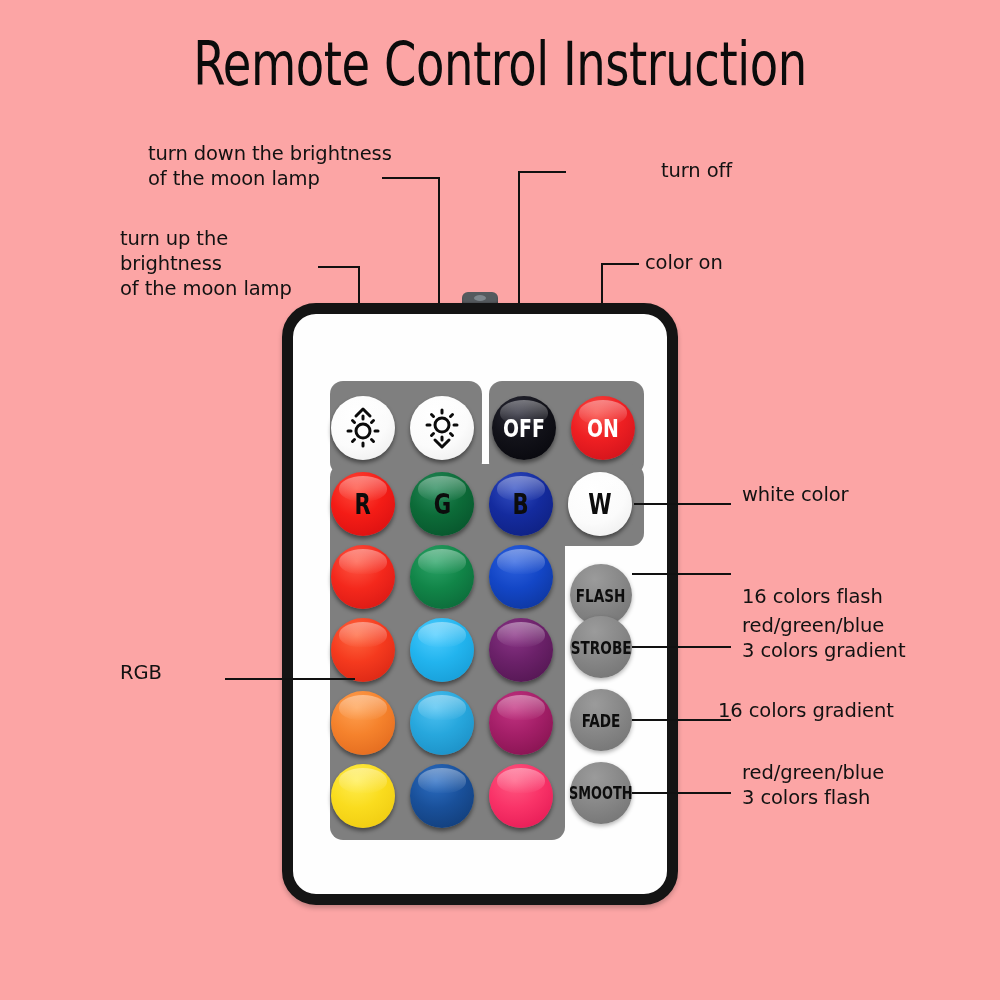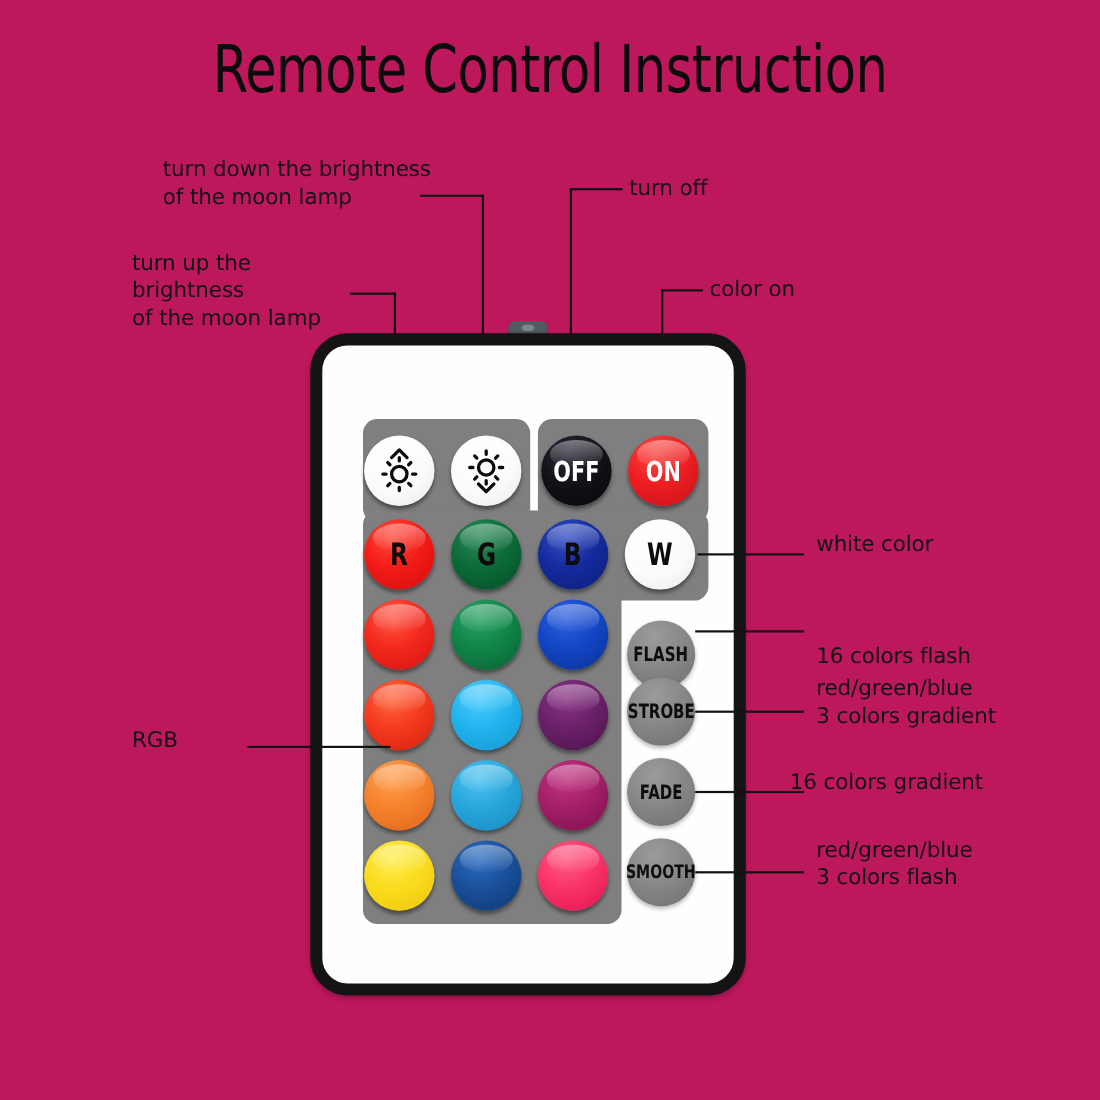--- a/index.html
+++ b/index.html
@@ -8,21 +8,21 @@
   }
   body {
     width: 1000px; height: 1000px;
     position: relative;
     font-family: "Liberation Sans", sans-serif;
     overflow: hidden;
   }
   #stage {
     position: absolute; inset: 0;
     width: 1000px; height: 1000px;
-    background: #be185d;
+    background: #fca5a5;
   }
 
   
   #page-title {
     position: absolute;
     left: 0; top: 28px;
     width: 1000px;
     text-align: center;
     font-family: "DejaVu Sans Condensed", "Liberation Sans Narrow", "Liberation Sans", sans-serif;
     font-size: 60px;
@@ -159,21 +159,21 @@
 of the moon lamp</div>
 
   <div class="ln h" style="left:382px; top:177px; width:58px;"></div>
   <div class="ln v" style="left:438px; top:177px; height:226px;"></div>
 
   <div class="callout lft" style="left:120px; top:226px; width:192px;">turn up the brightness
 of the moon lamp</div>
   <div class="ln h" style="left:318px; top:266px; width:42px;"></div>
   <div class="ln v" style="left:358px; top:266px; height:137px;"></div>
 
-  <div class="callout r" style="left:572px; top:158px; width:160px;">turn off</div>
+  <div class="callout r" style="left:572px; top:158px; width:160px;text-align:right;">turn off</div>
   <div class="ln h" style="left:518px; top:171px; width:48px;"></div>
   <div class="ln v" style="left:518px; top:171px; height:232px;"></div>
 
   <div class="callout r" style="left:645px; top:250px; width:150px;">color on</div>
   <div class="ln h" style="left:601px; top:263px; width:38px;"></div>
   <div class="ln v" style="left:601px; top:263px; height:140px;"></div>
 
   <div id="ir-notch"></div>
   <div id="remote"></div>
 

